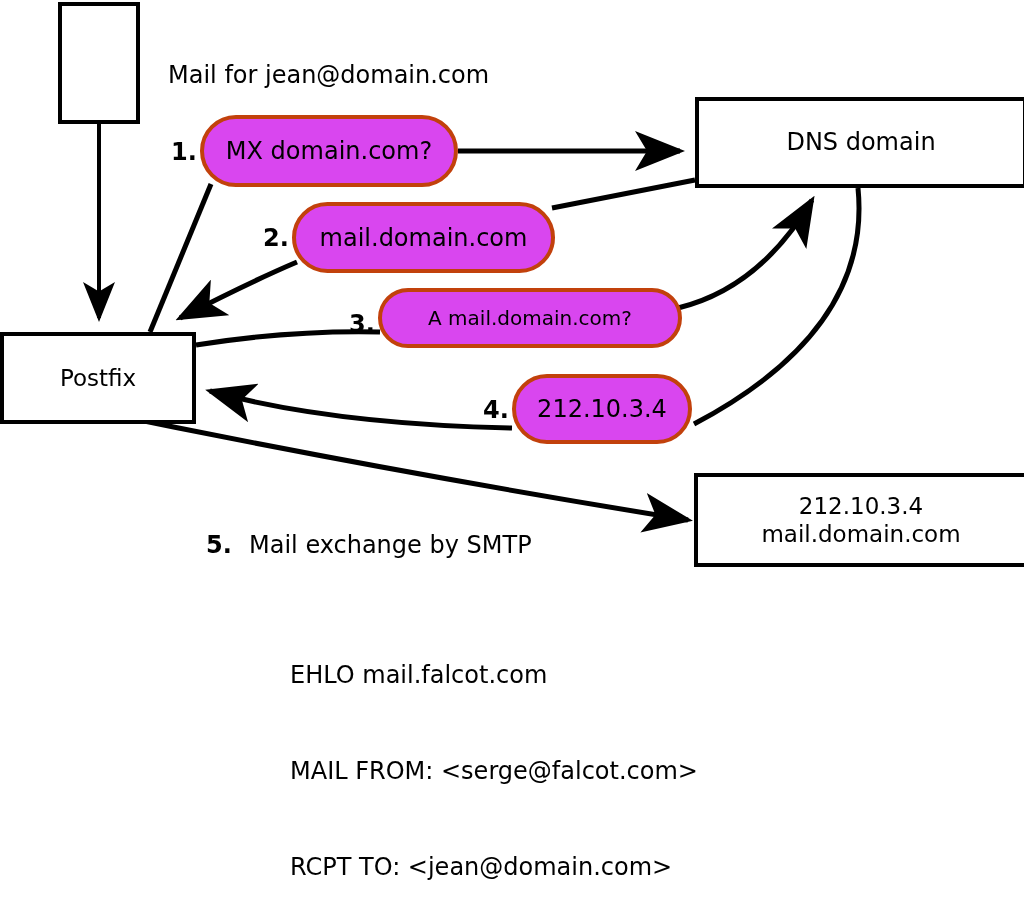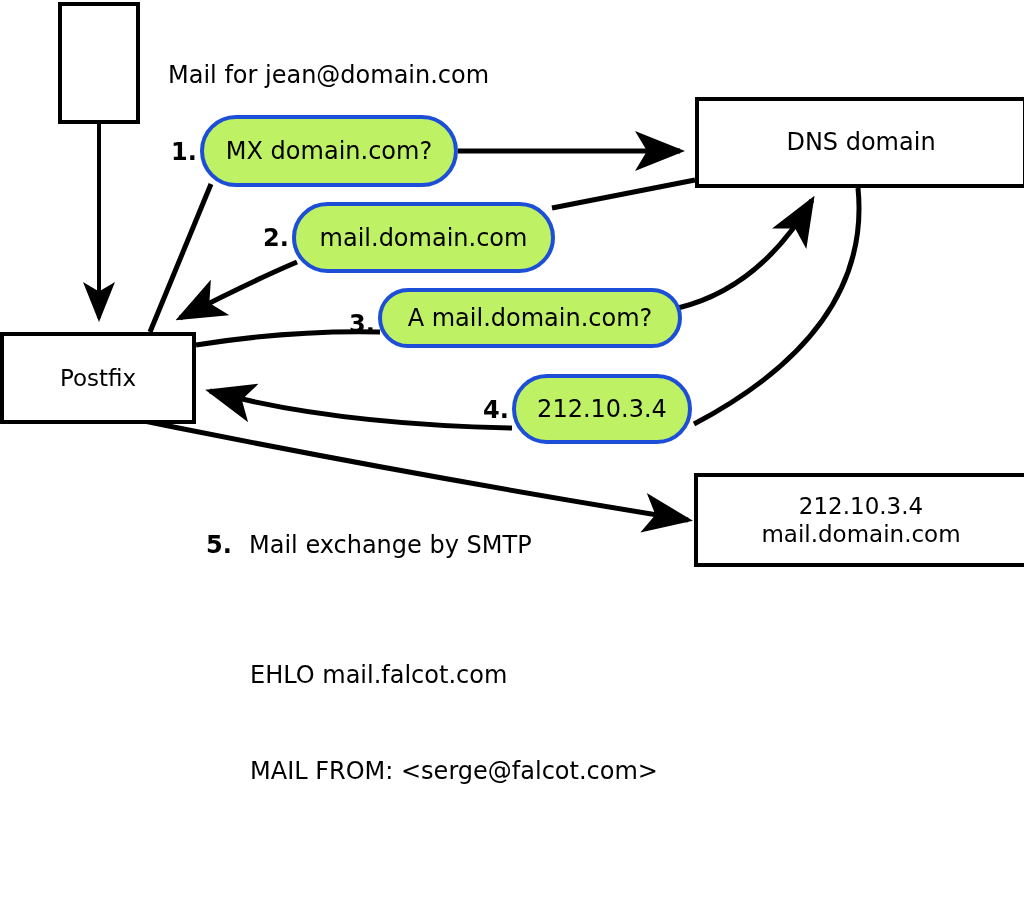--- a/index.html
+++ b/index.html
@@ -31,22 +31,22 @@
     display: flex;
     align-items: center;
     justify-content: center;
     text-align: center;
     color: #000000;
     line-height: 1.22;
   }
   
   .pill-node {
     position: absolute;
-    border: 4px solid #1d4ed8;
-    background: #bef264;
+    border: 4px solid #c2410c;
+    background: #d946ef;
     box-sizing: border-box;
     display: flex;
     align-items: center;
     justify-content: center;
     text-align: center;
     color: #000000;
     white-space: nowrap;
   }
   
   .free-text {
@@ -56,20 +56,21 @@
   }
   .step-num {
     position: absolute;
     color: #000000;
     font-weight: bold;
     white-space: pre;
   }
   .smtp-line {
     white-space: pre;
     display: block;
+    margin-left: 40px;
   }
 </style>
 </head>
 <body>
 
 <div id="canvas">
 
   <svg id="wires" viewBox="0 0 1024 919">
     <defs>
       <marker id="arrowhead" markerWidth="11" markerHeight="9" refX="10" refY="4.5" orient="auto" markerUnits="strokeWidth">
@@ -135,41 +136,42 @@
   </div>
 
   <div class="pill-node" style="left:200px; top:115px; width:258px; height:72px; border-radius:36px; font-size:24px;">
     <span>MX domain.com?</span>
   </div>
 
   <div class="pill-node" style="left:292px; top:202px; width:263px; height:71px; border-radius:36px; font-size:24px;">
     <span>mail.domain.com</span>
   </div>
 
-  <div class="pill-node" style="left:378px; top:288px; width:304px; height:60px; border-radius:36px; font-size:24px;">
+  <div class="pill-node" style="left:378px; top:288px; width:304px; height:60px; border-radius:36px; font-size:20px;">
     <span>A mail.domain.com?</span>
   </div>
 
   <div class="pill-node" style="left:512px; top:374px; width:180px; height:70px; border-radius:35px; font-size:24px;">
     <span>212.10.3.4</span>
   </div>
 
   <div class="step-num" style="left:171px; top:138px; font-size:24px;">1.</div>
   <div class="step-num" style="left:263px; top:224px; font-size:24px;">2.</div>
   <div class="step-num" style="left:349px; top:310px; font-size:24px;">3.</div>
   <div class="step-num" style="left:483px; top:396px; font-size:24px;">4.</div>
   <div class="step-num" style="left:206px; top:531px; font-size:24px;">5.</div>
 
   <div class="free-text" style="left:168px; top:45px; font-size:24px;margin-top:16px;">Mail for jean@domain.com</div>
 
   <div class="free-text" style="left:249px; top:531px; font-size:24px;">Mail exchange by SMTP</div>
 
   <div class="free-text" style="left:250px; top:595px; font-size:24px; line-height:32px;">
     <span class="smtp-line">EHLO mail.falcot.com</span>
     <span class="smtp-line">MAIL FROM: &lt;serge@falcot.com&gt;</span>
+    <span class="smtp-line">RCPT TO: &lt;jean@domain.com&gt;</span>
     
     
     
     
     
     
     
   </div>
 
 </div>

